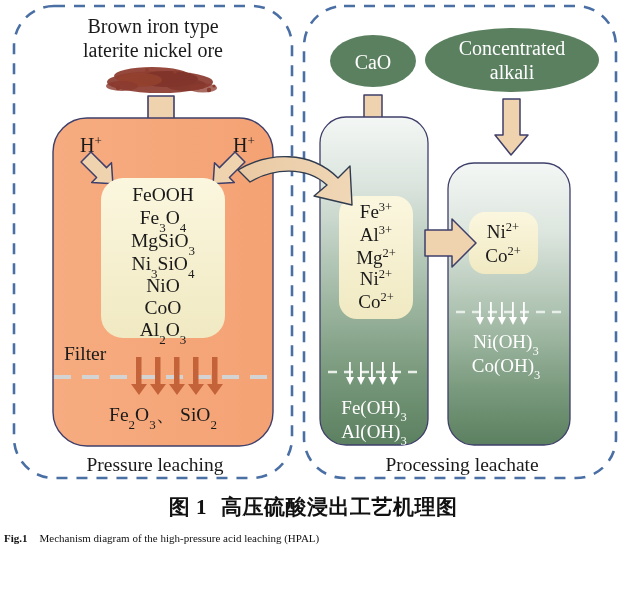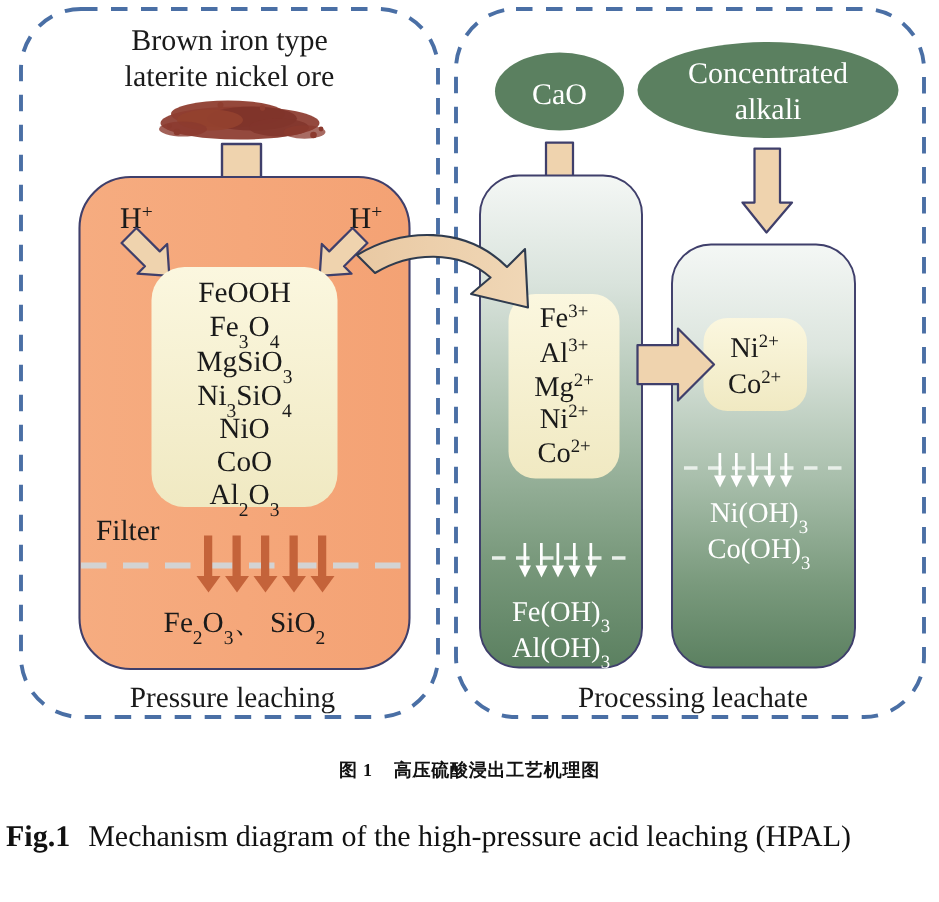--- a/index.html
+++ b/index.html
@@ -13,27 +13,27 @@
 
   .fig-text{font-family:"Liberation Serif", serif;fill:#1a1a1a;}
   .white-text{fill:#ffffff;}
 
   
   #caption{
     position:absolute;left:0;top:487px;width:626px;height:114px;
     font-family:"Liberation Serif", serif;
   }
   .cap-cn{
-    text-align:center;font-size:12px;font-weight:bold;
-    margin:12px;padding-top:6px;letter-spacing:.5px;
+    text-align:center;font-size:21px;font-weight:bold;
+    margin:0;padding-top:6px;letter-spacing:.5px;
   }
   .cap-cn .cn-body{font-weight:bold;}
   .cap-cn .cn-gap{display:inline-block;width:14px;}
   .cap-en{
-    font-size:20px;margin:0;padding:9px 4px 0 4px;line-height:1.55;
+    font-size:11px;margin:0;padding:9px 4px 0 4px;line-height:1.55;
     text-align:left;
   }
   .cap-en .figlab{font-weight:bold;}
   .cap-en .gap{display:inline-block;width:12px;}
   .cap-en-2{font-size:15.5px;margin:0;padding:3px 4px 0 4px;}
 </style>
 </head>
 <body>
 
 <div id="figure">

